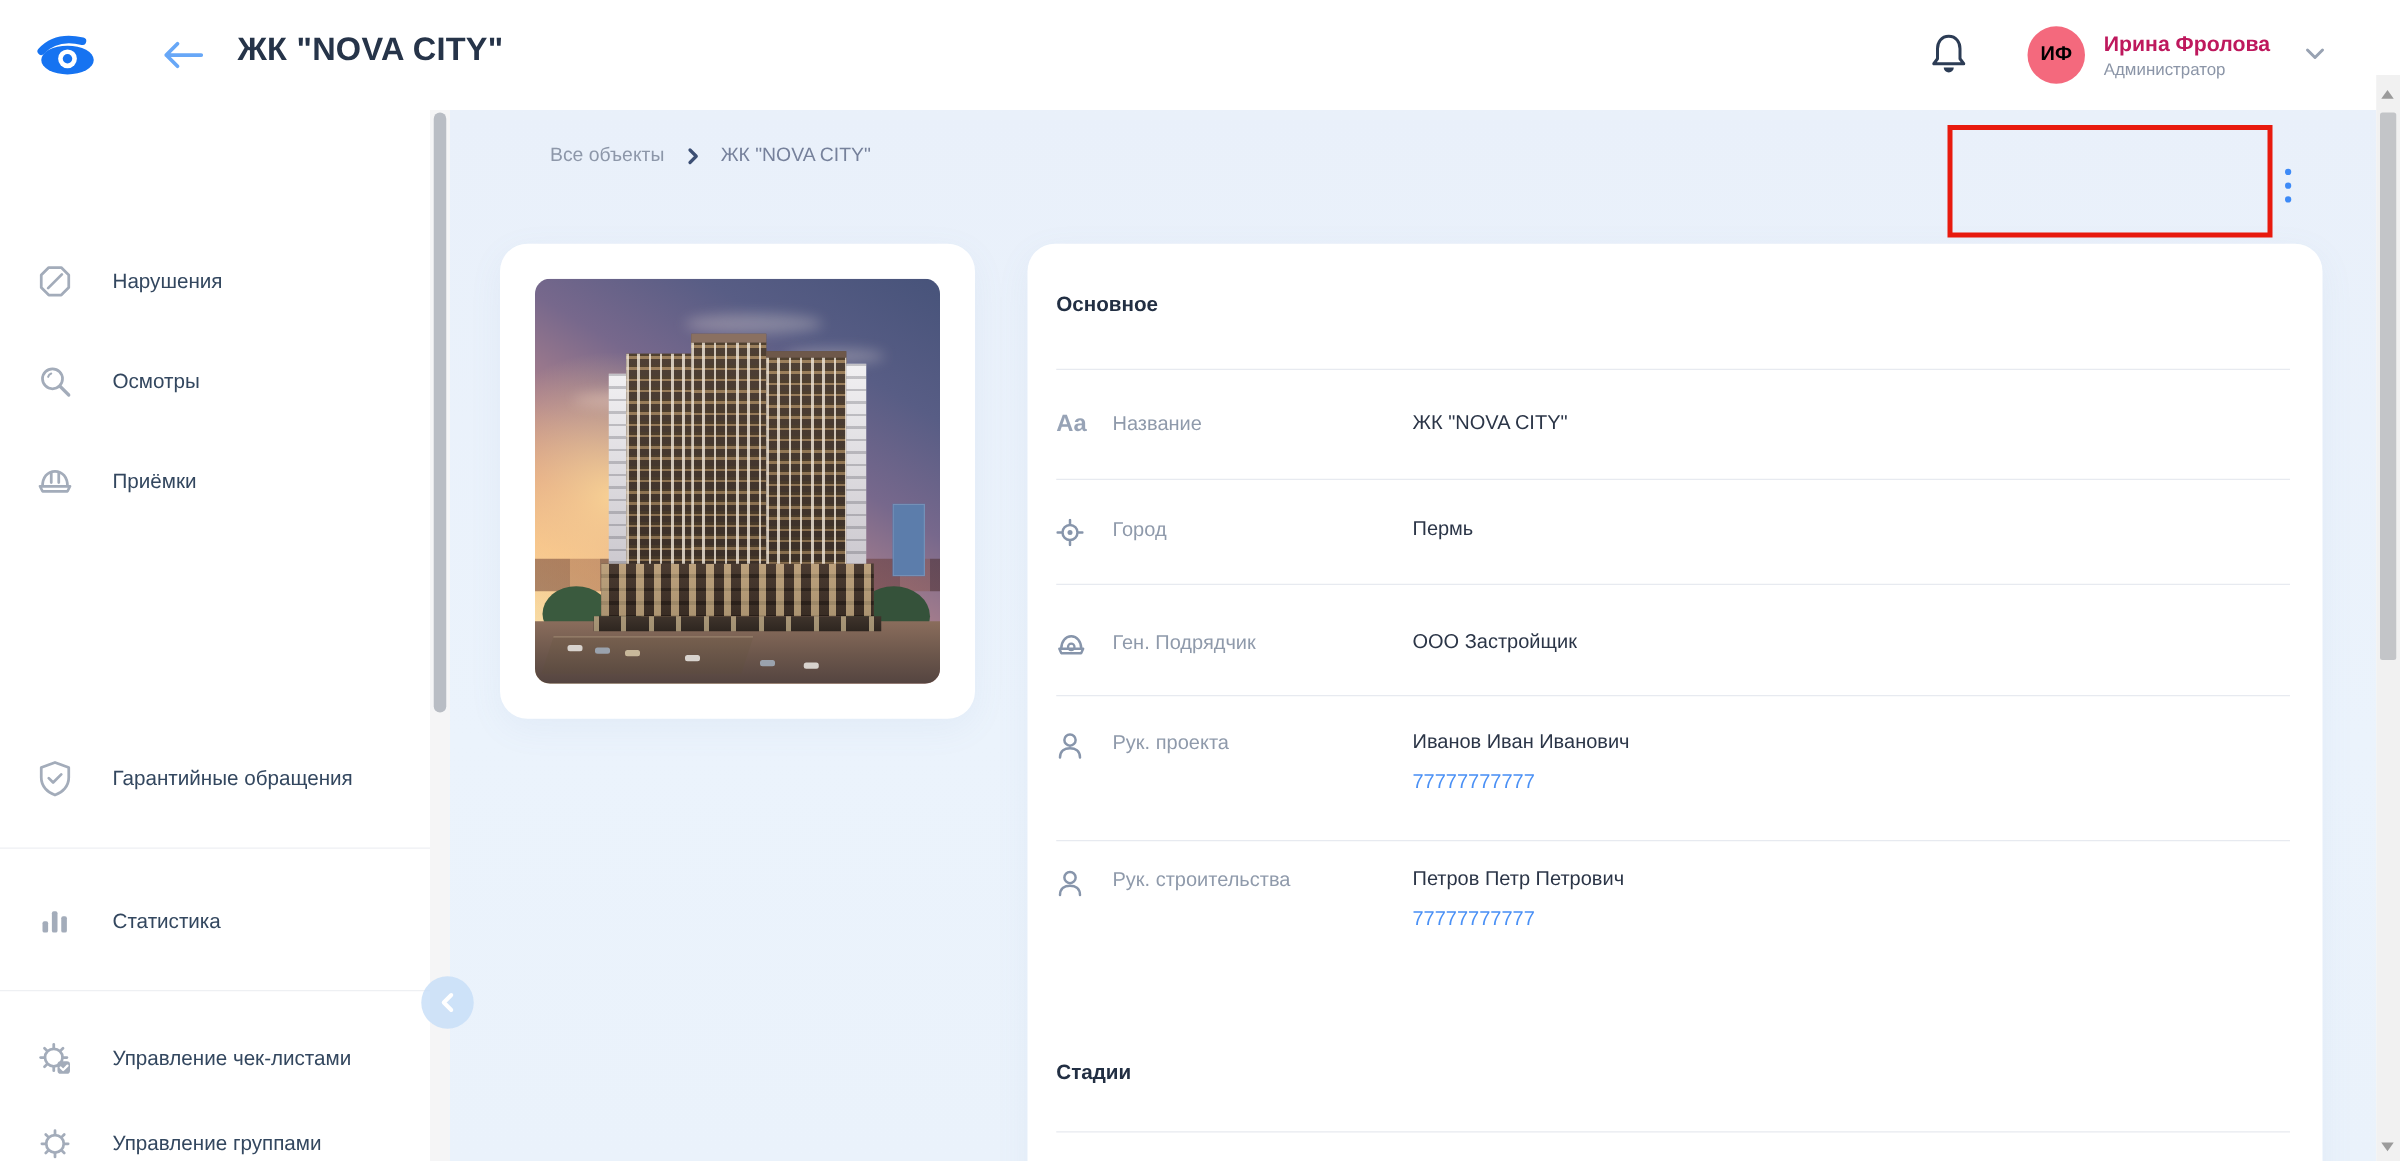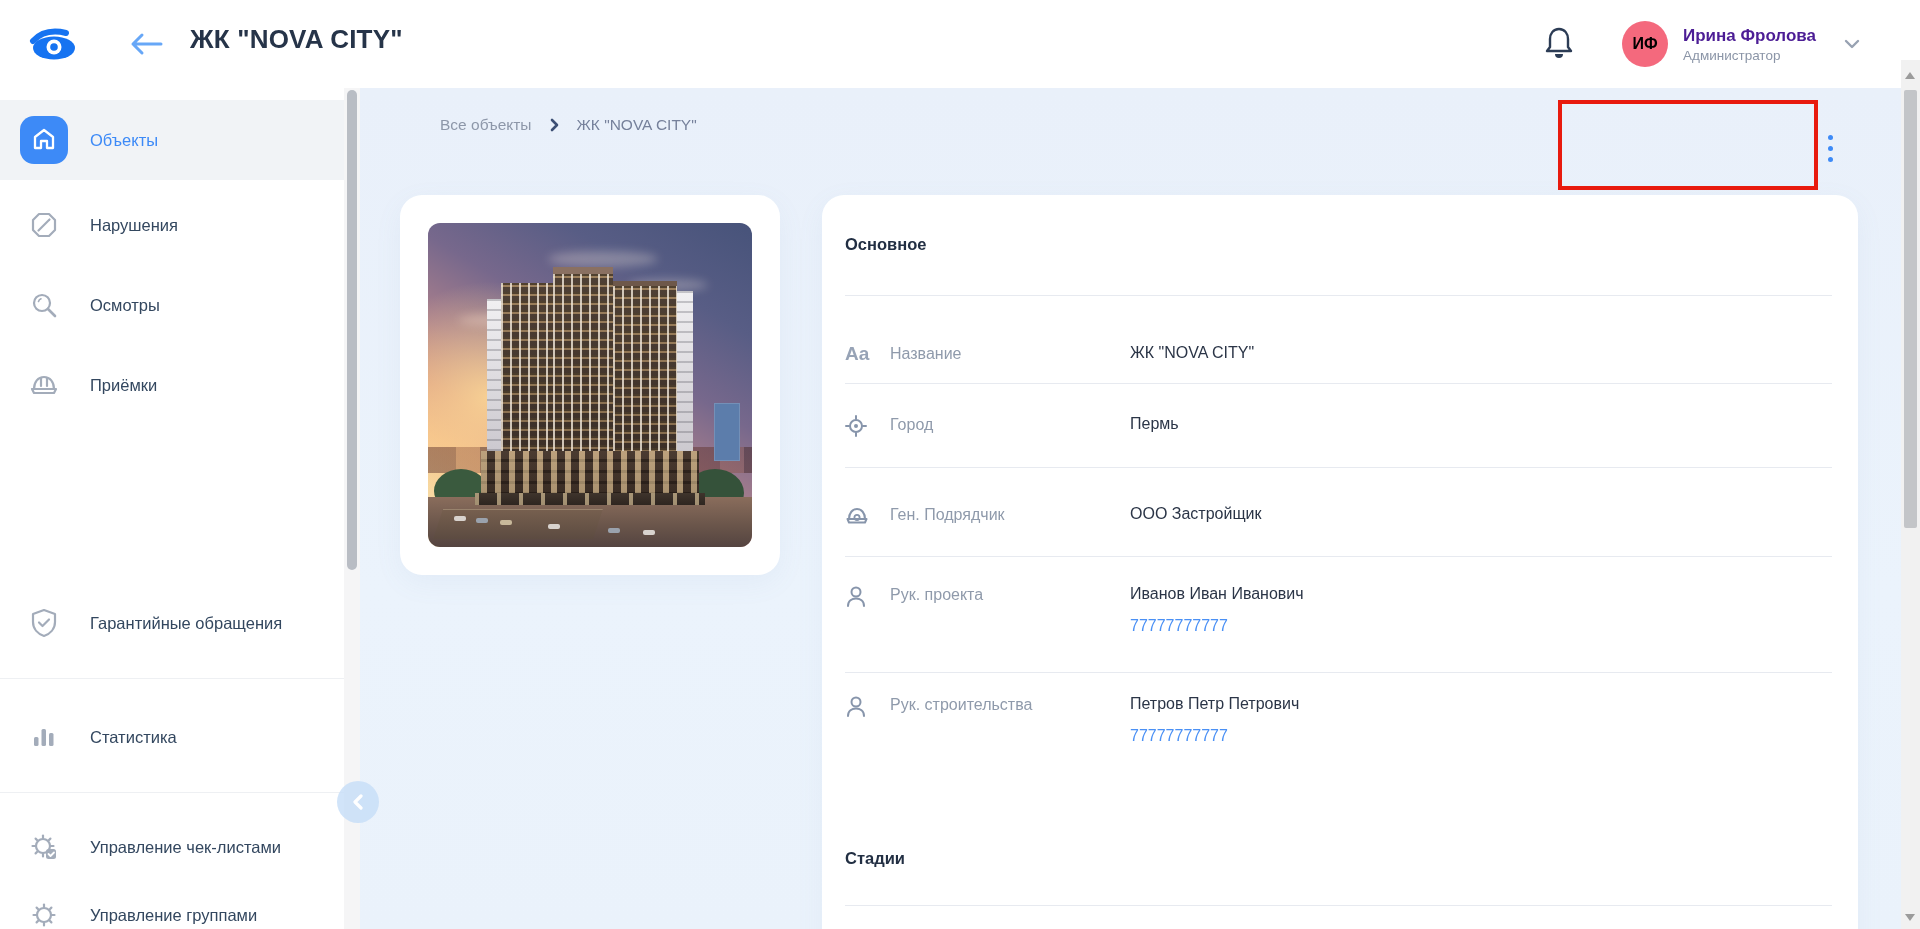--- a/index.html
+++ b/index.html
@@ -11,21 +11,21 @@
   
   .header { position:absolute; top:0; left:0; width:1920px; height:88px; background:#fff; z-index:30; }
   .logo { position:absolute; left:28px; top:26px; width:52px; height:36px; cursor:pointer; }
   .back-btn { position:absolute; left:128px; top:30px; width:36px; height:28px; cursor:pointer; }
   .page-title { position:absolute; left:190px; top:24px; font-size:26px; font-weight:700; color:#263449; letter-spacing:.2px; }
   .bell { position:absolute; left:1543px; top:26px; width:32px; height:34px; cursor:pointer; }
   .user-menu { position:absolute; left:1622px; top:18px; height:52px; display:flex; align-items:center; cursor:pointer; }
   .avatar { width:46px; height:46px; border-radius:50%; background:#f4697d; color:#000000; font-size:16px; font-weight:700;
             display:flex; align-items:center; justify-content:center; }
   .user-texts { margin-left:15px; }
-  .user-name { font-size:17px; color:#4c1d95; font-weight:600; line-height:22px; }
+  .user-name { font-size:17px; color:#be185d; font-weight:600; line-height:22px; }
   .user-role { font-size:13.5px; color:#8b95a7; line-height:17px; }
   .user-chevron { margin-left:28px; }
 
   
   .sidebar { position:absolute; top:88px; left:0; width:360px; height:841px; background:#fff; z-index:10; }
   .side-item { position:absolute; left:0; width:360px; height:80px; display:flex; align-items:center; padding-left:20px; cursor:pointer; }
   .side-item.active { background:#f1f3f6; }
   .side-icon { width:48px; height:48px; display:flex; align-items:center; justify-content:center; color:#a3acba; flex:0 0 48px; }
   .side-item.active .side-icon { background:#3d8af7; border-radius:14px; color:#fff; }
   .side-label { margin-left:22px; font-size:16.5px; color:#33475f; white-space:nowrap; }
@@ -154,28 +154,20 @@
     <div class="user-chevron">
       <svg width="16" height="10" viewBox="0 0 16 10">
           <path d="M2 2 L8 8 L14 2" stroke="#98a2b2" stroke-width="2.4" fill="none" stroke-linecap="round" stroke-linejoin="round"></path>
         </svg>
     </div>
   </div>
 </div>
 
 <div class="sidebar">
 
-  <div class="side-item active" style="top:12px">
-    <span class="side-icon">
-      <svg width="26" height="26" viewBox="0 0 26 26">
-          <path d="M4 21 V10 L13 3 L22 10 V21 H16 V14 H10 V21 Z" fill="none" stroke="#ffffff" stroke-width="2.3" stroke-linejoin="round"></path>
-        </svg>
-    </span>
-    <span class="side-label">Объекты</span>
-  </div>
 
   <div class="side-item" style="top:97px">
     <span class="side-icon">
       <svg width="28" height="28" viewBox="0 0 28 28">
           <path d="M9 3 H19 L25 9 V19 L19 25 H9 L3 19 V9 Z" fill="none" stroke="currentColor" stroke-width="2.2" stroke-linejoin="round"></path>
           <path d="M8.5 19.5 L19.5 8.5" stroke="currentColor" stroke-width="2.2" stroke-linecap="round"></path>
         </svg>
     </span>
     <span class="side-label">Нарушения</span>
   </div>
@@ -331,21 +323,21 @@
         <div class="podium"></div>
         <div class="podium-base"></div>
       </div>
     </div>
   </div>
 
   <div class="info-card">
     <div class="section-title" style="top:40px">Основное</div>
     <div class="card-divider" style="top:100px"></div>
 
-    <div class="field-row" style="top:148px">
+    <div class="field-row" style="top:134px">
       <span class="field-icon"><span class="aa-glyph">Aa</span></span>
       <span class="field-label">Название</span>
       <span class="field-value">ЖК "NOVA CITY"</span>
     </div>
     <div class="card-divider" style="top:188px"></div>
 
     <div class="field-row" style="top:219px">
       <span class="field-icon">
         <svg width="22" height="22" viewBox="0 0 22 22">
             <circle cx="11" cy="11" r="6" fill="none" stroke="currentColor" stroke-width="2"></circle>

